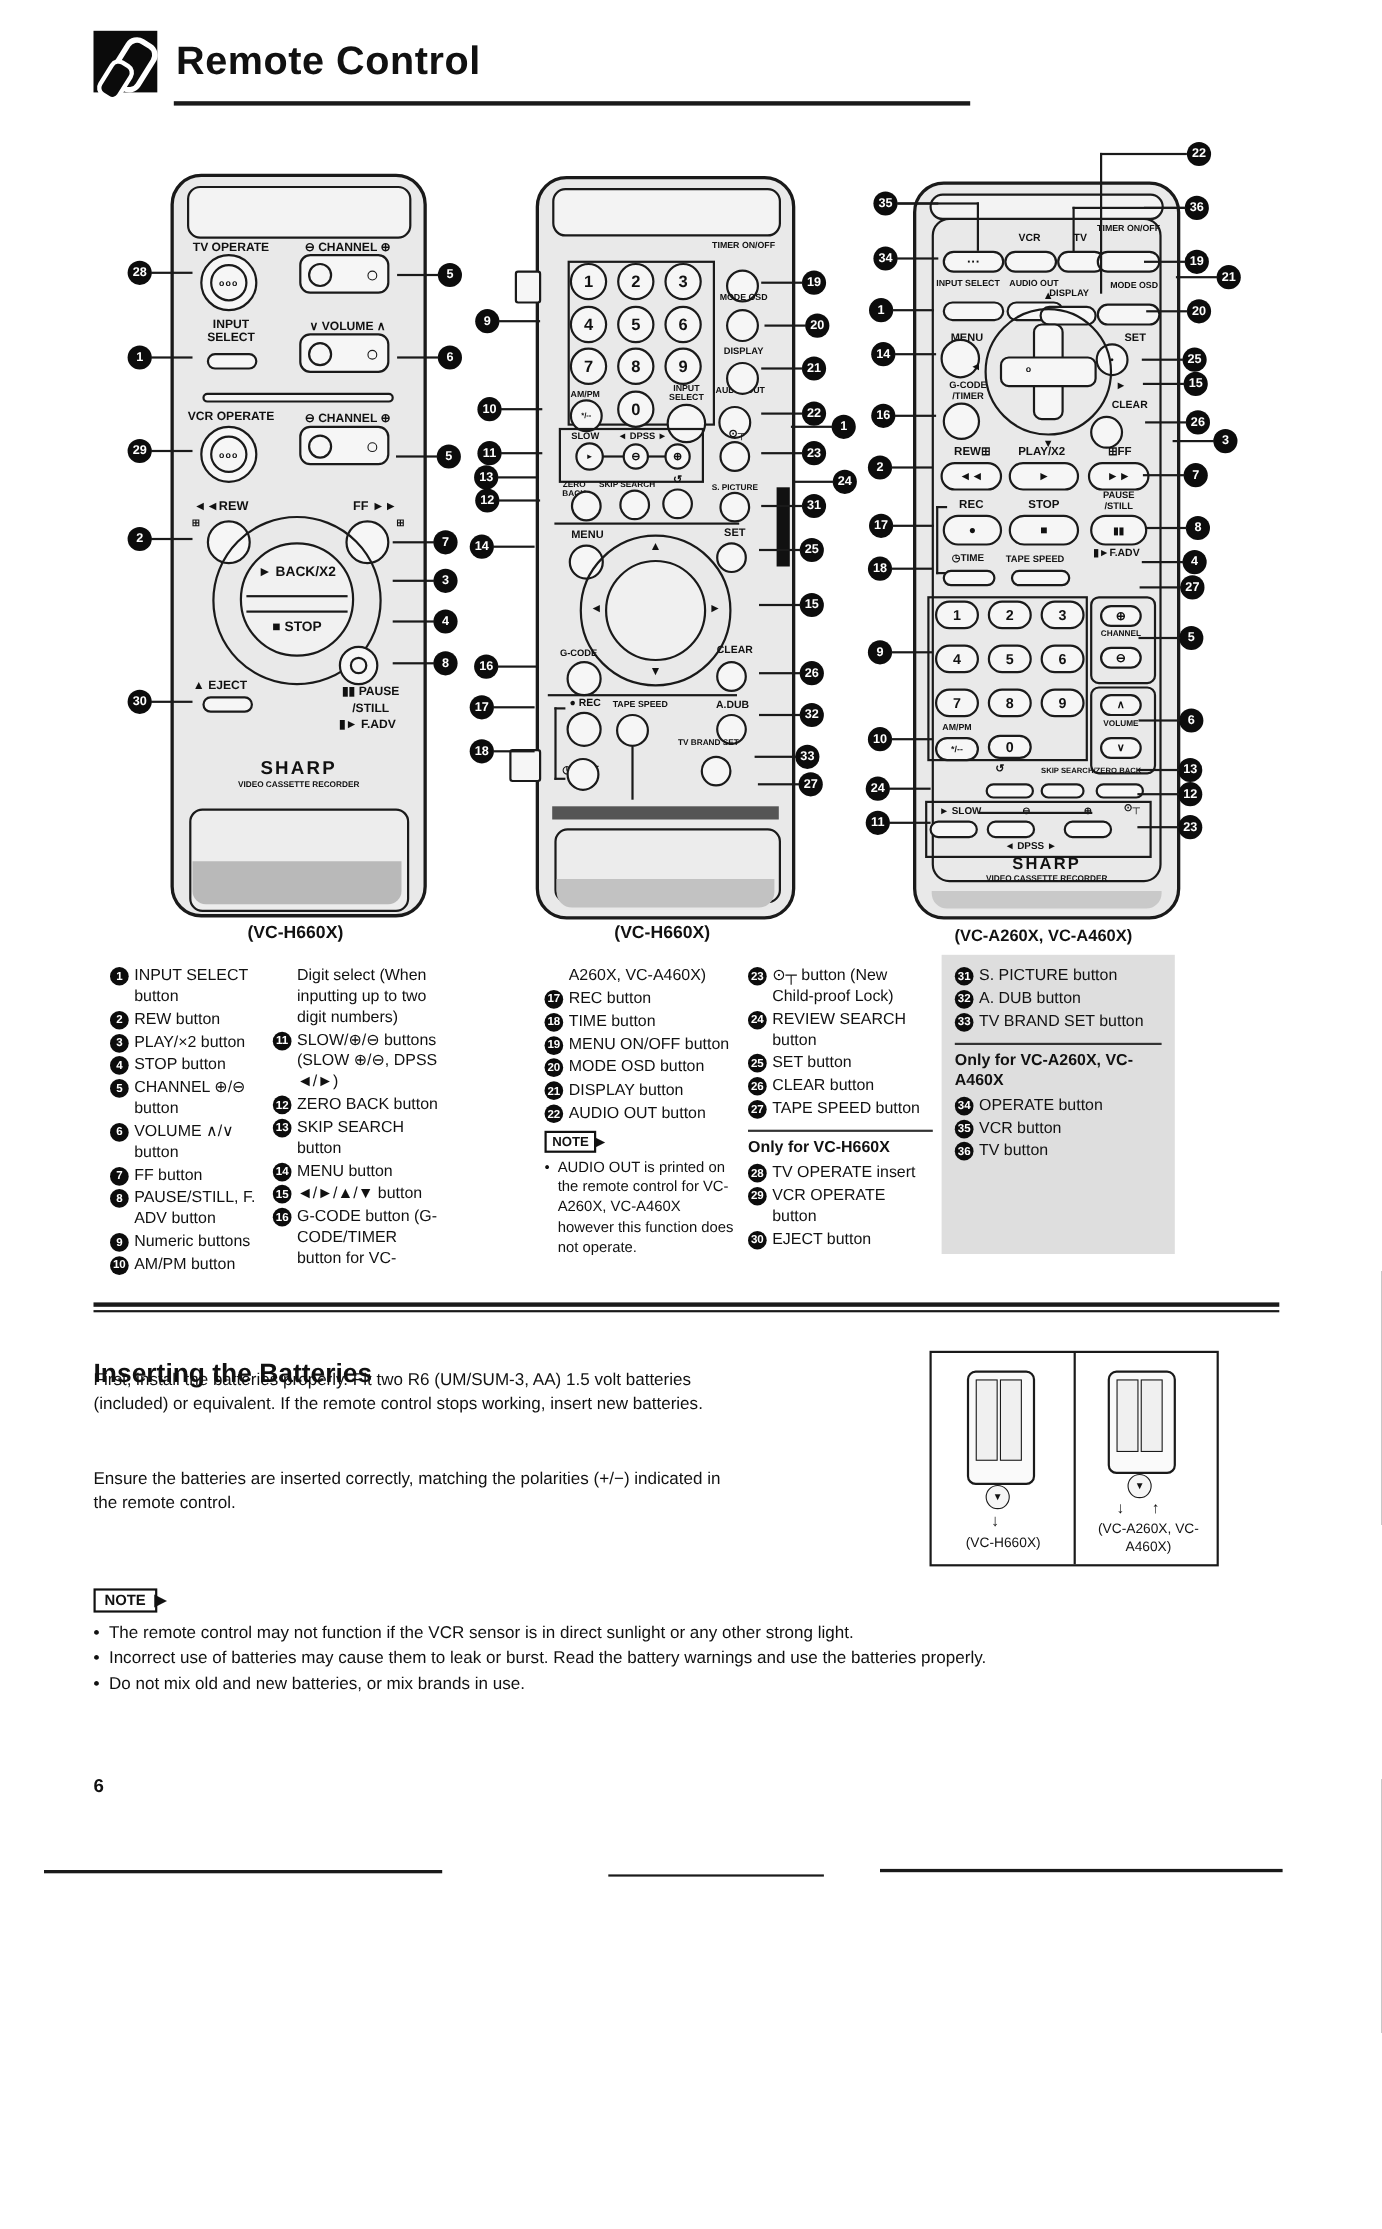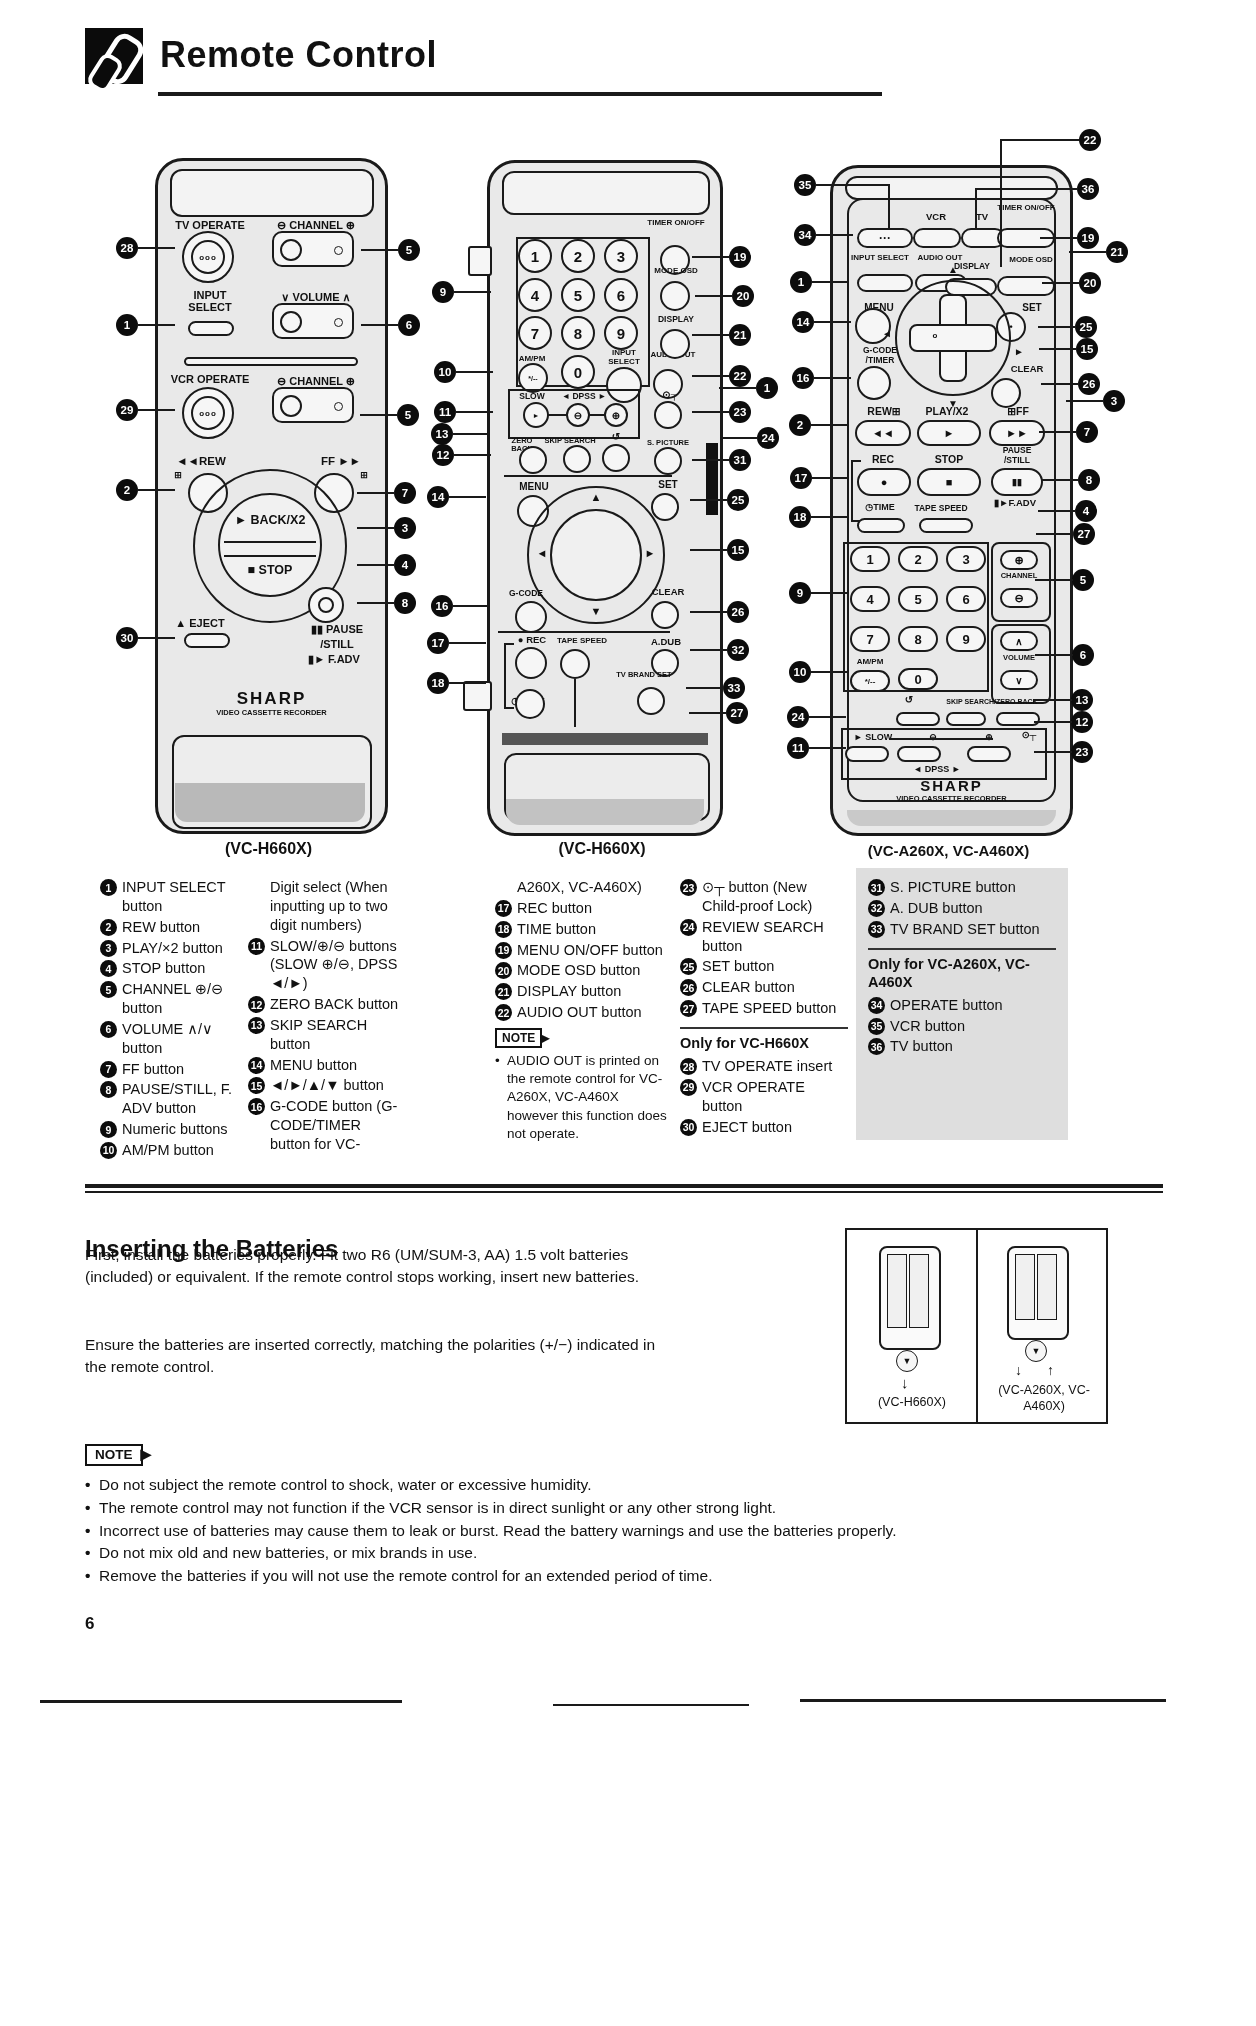--- a/index.html
+++ b/index.html
@@ -570,25 +570,23 @@
     <div class="abs" style="left:168px;top:132px;font-size:14px;font-weight:bold;">↓</div>
     <div class="abs" style="left:200px;top:132px;font-size:14px;font-weight:bold;">↑</div>
     <div class="bcap" style="left:134px;top:152px;width:126px;">(VC-A260X, VC-A460X)</div>
   </div>
 
   <div class="abs" style="left:85px;top:1444px;">
     <span class="ntag" style="font-size:13.5px;padding:1px 8px;">NOTE</span><span class="narrow" style="font-size:14px;">▶</span>
   </div>
   <div class="bullets">
 
-  <div class="b">Do not subject the remote control to shock, water or excessive humidity.</div>
       <div class="b">The remote control may not function if the VCR sensor is in direct sunlight or any other strong light.</div>
       <div class="b">Incorrect use of batteries may cause them to leak or burst. Read the battery warnings and use the batteries properly.</div>
       <div class="b">Do not mix old and new batteries, or mix brands in use.</div>
-      <div class="b">Remove the batteries if you will not use the remote control for an extended period of time.</div>
     </div>
   <div id="pno">6</div>
 
   <div class="line" style="left:40px;top:1700px;width:362px;height:3px;"></div>
   <div class="line" style="left:553px;top:1704px;width:196px;height:2px;"></div>
   <div class="line" style="left:800px;top:1699px;width:366px;height:3px;"></div>
 
 </div>
 
 </body></html>

